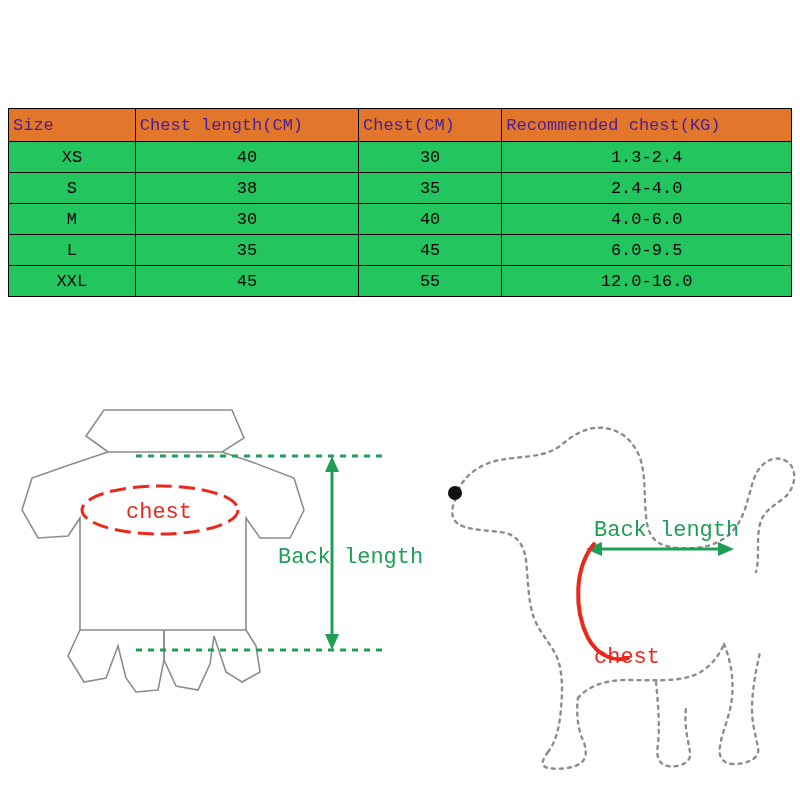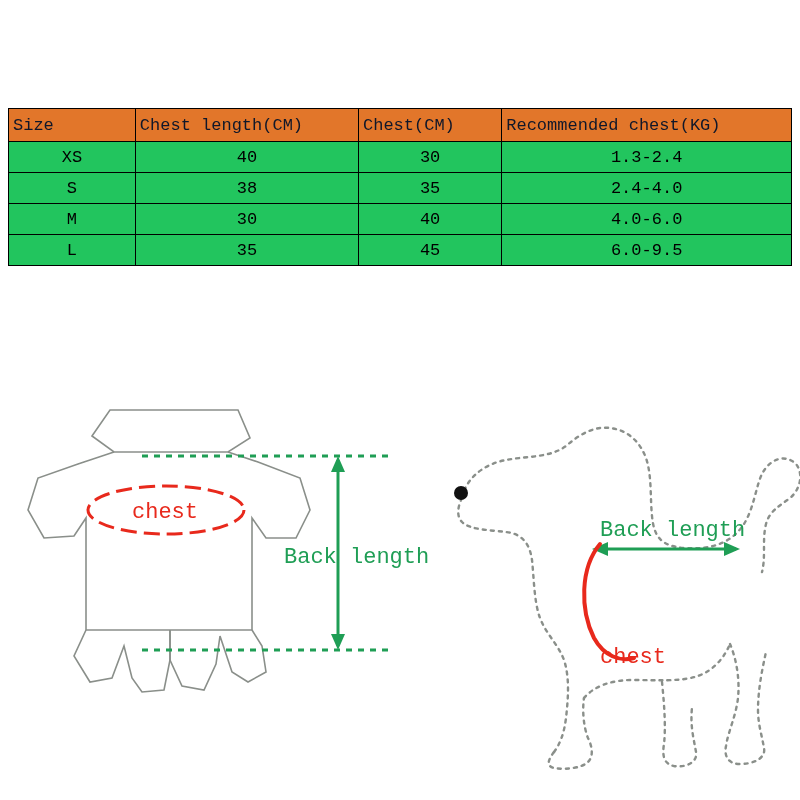--- a/index.html
+++ b/index.html
@@ -33,37 +33,37 @@
     border: 1px solid #000000;
     font-family: "Liberation Mono", monospace;
     font-size: 17px;
     font-weight: normal;
     height: 30px;
     padding: 0 4px;
     white-space: nowrap;
   }
   table.size-table thead th {
     background: #e2762a;
-    color: #0f172a;
+    color: #4c1d95;
     text-align: left;
     height: 32px;
   }
   table.size-table tbody td {
     text-align: center;
     background: #22c55e;
   }
   col.c-size    { width: 16.2%; }
   col.c-back    { width: 28.5%; }
   col.c-chest   { width: 18.3%; }
   col.c-weight  { width: 37.0%; }
 
   
   #illustration {
     position: absolute;
-    left: 14px;
+    left: 8px;
     top: 360px;
     width: 716px;
     height: 420px;
   }
   #illustration svg {
     display: block;
   }
   .lbl {
     font-family: "Liberation Mono", monospace;
     font-size: 22px;
@@ -107,20 +107,26 @@
         <td>M</td>
         <td>30</td>
         <td>40</td>
         <td>4.0-6.0</td>
       </tr>
       <tr>
         <td>L</td>
         <td>35</td>
         <td>45</td>
         <td>6.0-9.5</td>
+      </tr>
+      <tr>
+        <td>XXL</td>
+        <td>45</td>
+        <td>55</td>
+        <td>12.0-16.0</td>
       </tr>
     </tbody>
   </table>
 </div>
 
 <div id="illustration">
   <svg width="800" height="420" viewBox="0 0 800 420" xmlns="http://www.w3.org/2000/svg">
 
     <g>
 

